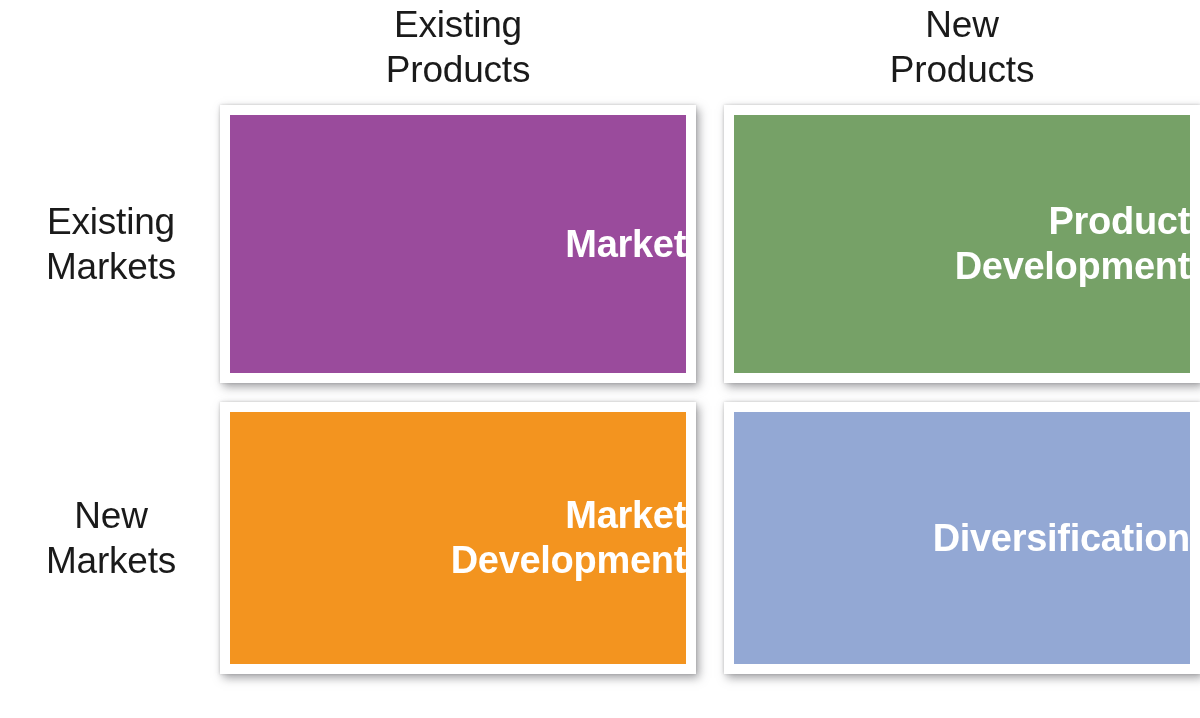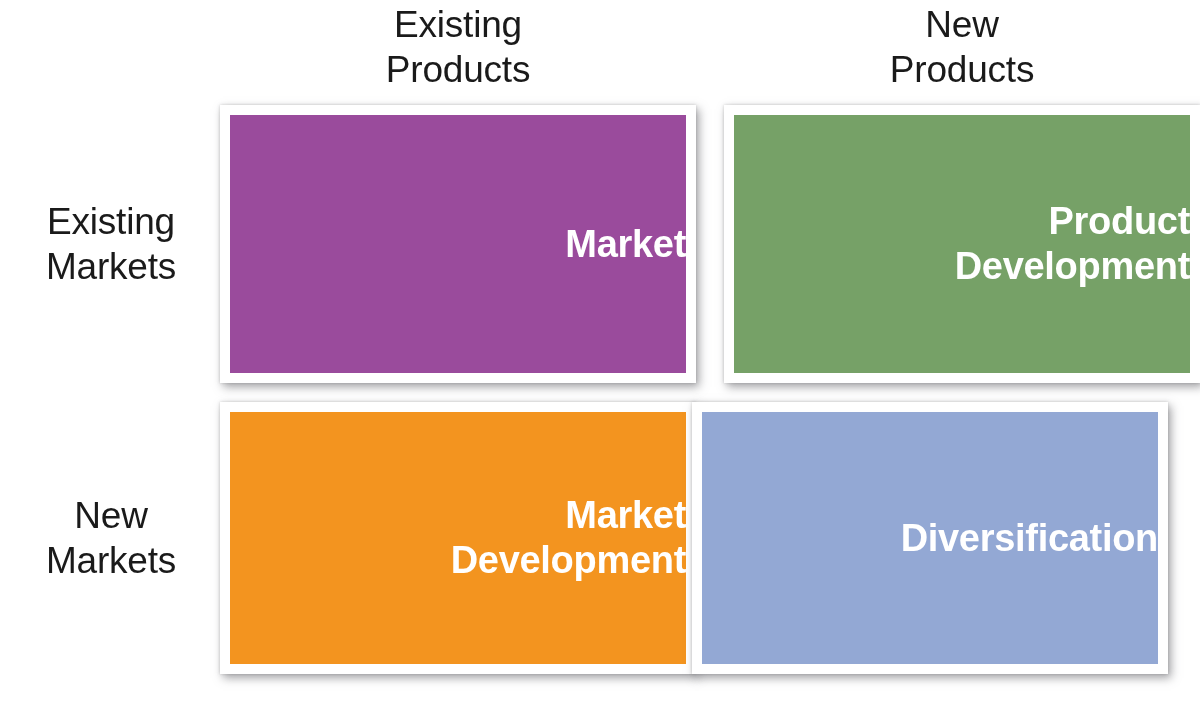--- a/index.html
+++ b/index.html
@@ -82,21 +82,21 @@
     font-weight: 700;
     line-height: 45px;
     text-align: center;
     letter-spacing: -0.3px;
     white-space: nowrap;
   }
 
   #cell-market-penetration  { left: 182px; top: 105px; width: 476px; height: 278px; }
   #cell-product-development { left: 686px; top: 105px; width: 476px; height: 278px; }
   #cell-market-development  { left: 182px; top: 402px; width: 476px; height: 272px; }
-  #cell-diversification     { left: 654px; top: 402px; width: 476px; height: 272px; }
+  #cell-diversification     { left: 686px; top: 402px; width: 476px; height: 272px; }
 </style>
 </head>
 <body>
 
 <div id="matrix-root">
 
   <div class="col-header" id="col-header-existing">
     <span>Existing</span>
     <span>Products</span>
   </div>

